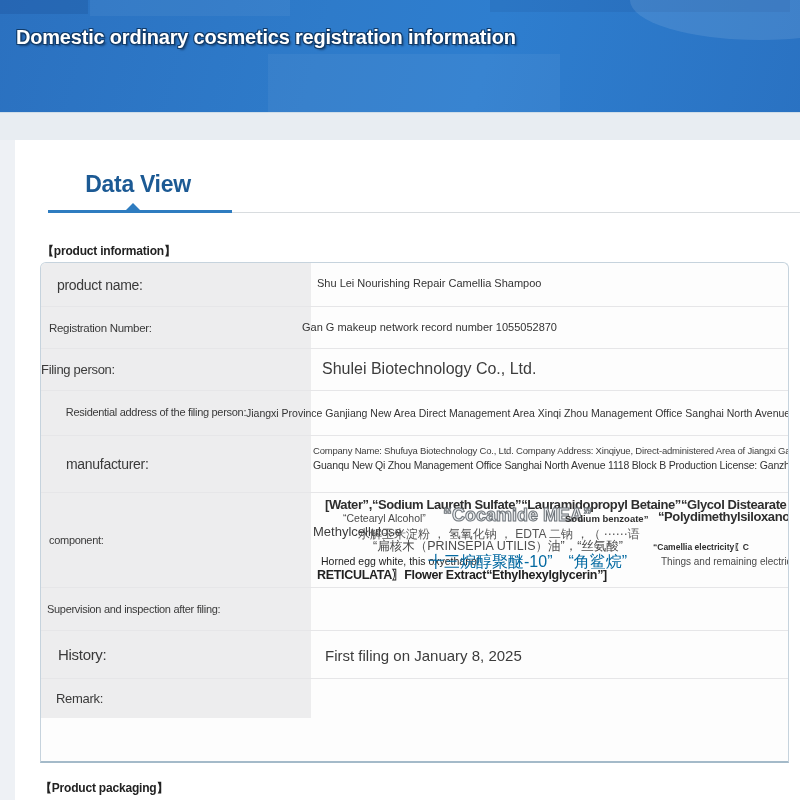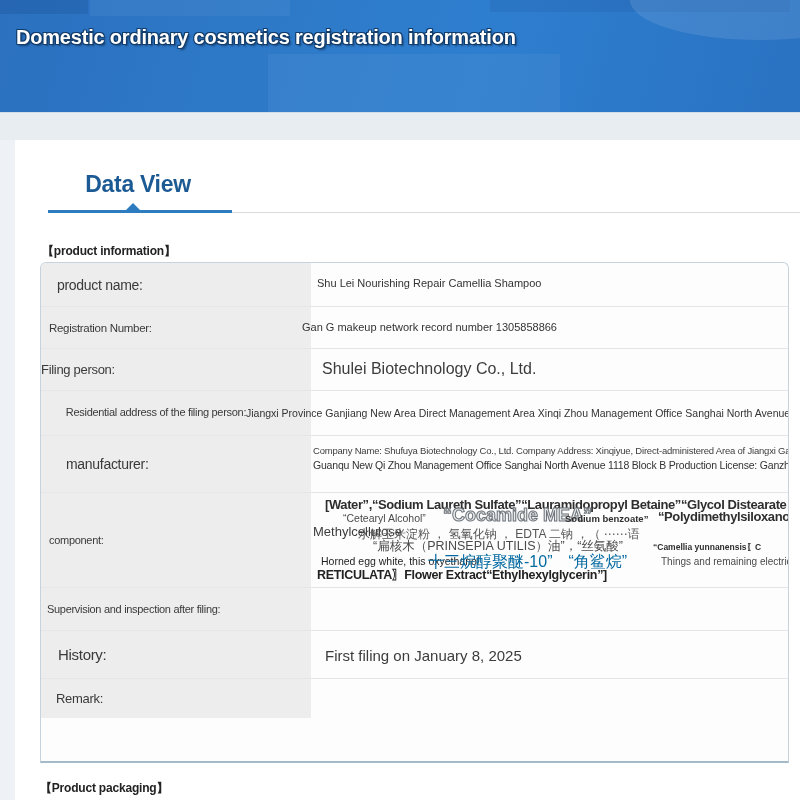--- a/index.html
+++ b/index.html
@@ -108,21 +108,21 @@
 
   <div class="tbl">
 
     <div class="row r0">
       <div class="lbl">product name:</div>
       <span class="ovl v">Shu Lei Nourishing Repair Camellia Shampoo</span>
     </div>
 
     <div class="row r1">
       <div class="lbl">Registration Number:</div>
-      <span class="ovl v">Gan G makeup network record number 1305858866</span>
+      <span class="ovl v">Gan G makeup network record number 1055052870</span>
     </div>
 
 
     <div class="row r3">
       <div class="lbl">Filing person:</div>
       <span class="ovl v">Shulei Biotechnology Co., Ltd.</span>
     </div>
 
     <div class="row r4">
       <div class="lbl"><span>Residential address of the filing person:</span></div>
@@ -141,21 +141,21 @@
       <div class="lbl">component:</div>
       <div class="cmp">
         <span class="c-l1">[Water”,“Sodium Laureth Sulfate”“Lauramidopropyl Betaine”“Glycol Distearate</span>
         <span class="c-l2a">“Cetearyl Alcohol”</span>
         <span class="c-l2b">“Cocamide MEA”</span>
         <span class="c-l2c">Sodium benzoate”</span>
         <span class="c-l2d">“Polydimethylsiloxanol”</span>
         <span class="c-l3a">Methylcellulose</span>
         <span class="c-l3b">水解玉米淀粉 ， 氢氧化钠 ， EDTA 二钠 ，（ ⋯⋯语</span>
         <span class="c-l4a">“扁核木（PRINSEPIA UTILIS）油”，“丝氨酸”</span>
-        <span class="c-l4b">“Camellia yunnanensis〖C</span>
+        <span class="c-l4b">“Camellia electricity〖C</span>
         <span class="c-l5a">Horned egg white, this oxyethanol</span>
         <span class="c-l5b">十三烷醇聚醚-10”　“角鲨烷”</span>
         <span class="c-l5c">Things and remaining electricity:</span>
         <span class="c-l6">RETICULATA〗Flower Extract“Ethylhexylglycerin”]</span>
       </div>
     </div>
 
     <div class="row r7">
       <div class="lbl">Supervision and inspection after filing:</div>
       <div class="val"></div>

